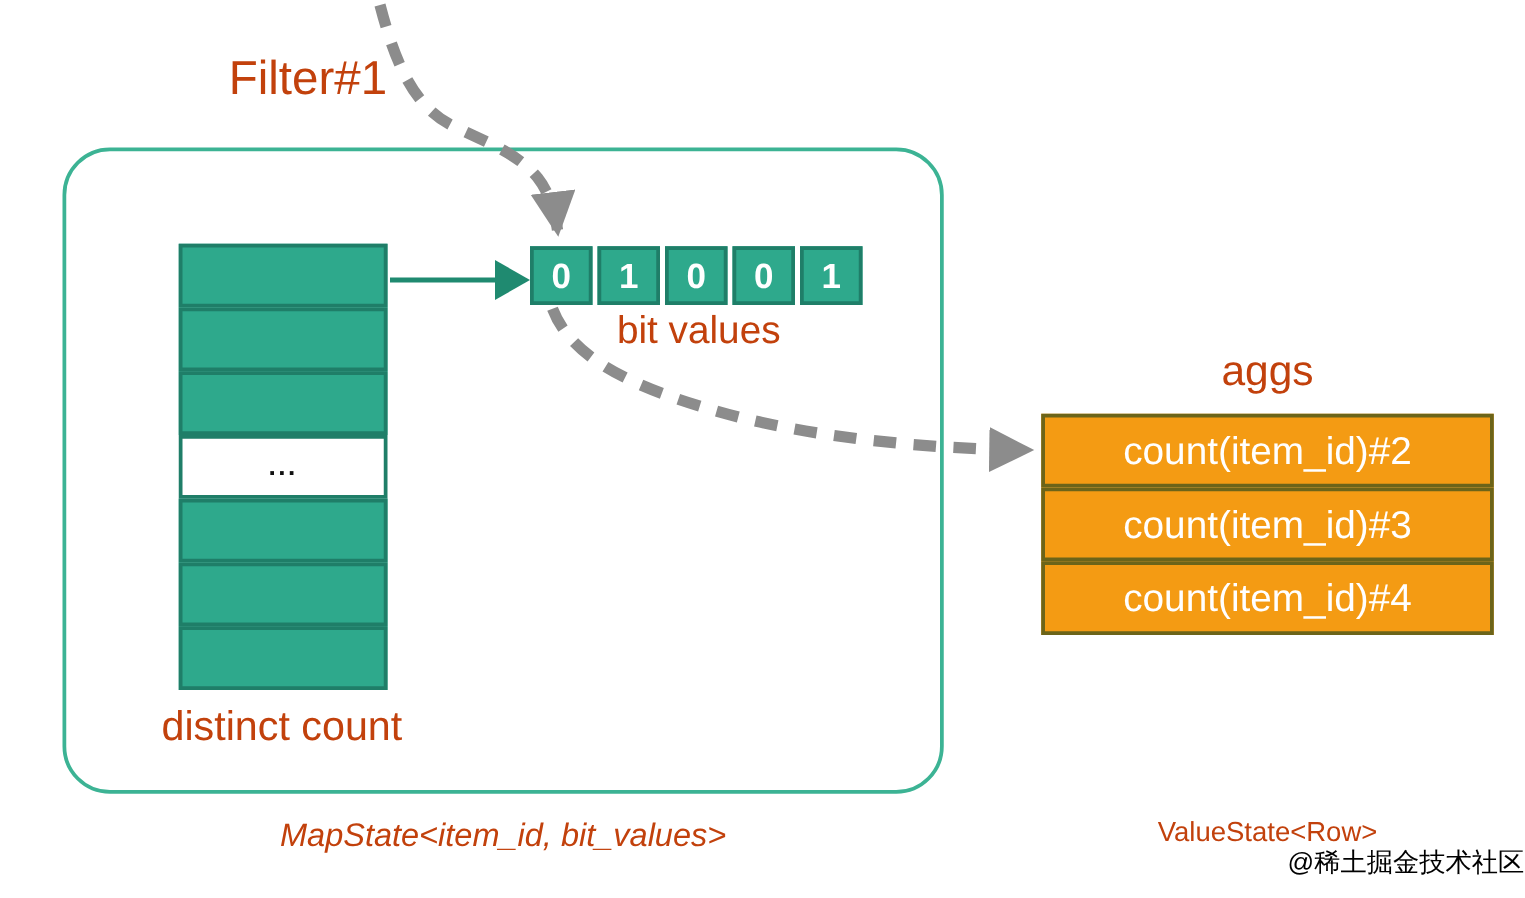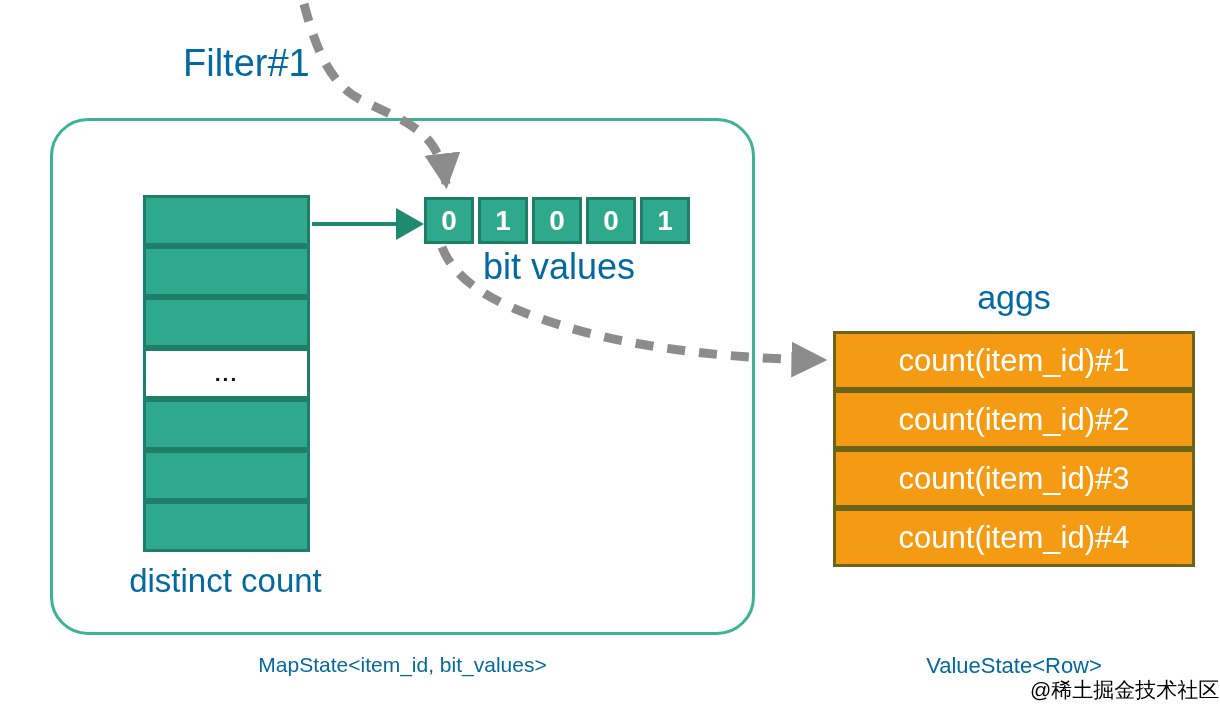--- a/index.html
+++ b/index.html
@@ -1,20 +1,20 @@
 <!DOCTYPE html>
 <html><head>
 <meta charset="utf-8">
 <style>
   html,body { margin:0; padding:0; }
   body {
     width:1220px; height:718px; position:relative; overflow:hidden;
     background:#ffffff; font-family:"Liberation Sans", sans-serif; color:#111;
   }
-  .lbl { position:absolute; color:#0369a1; }
+  .lbl { position:absolute; color:#c2410c; }
 
   .filter-label { left:183px; top:42px; font-size:38px; }
 
   .outline-box {
     position:absolute; left:50px; top:118px; width:705px; height:517px;
     box-sizing:border-box; border:3.5px solid #3CB394; border-radius:38px;
     background:transparent;
   }
 
   .keys-stack { position:absolute; left:143px; top:195px; width:167px; }
@@ -28,33 +28,33 @@
   }
 
   .bit-row { position:absolute; left:424px; top:197px; display:flex; gap:4px; }
   .bit-cell {
     width:50px; height:47px; box-sizing:border-box;
     background:#2EA98C; border:3px solid #1F7E68;
     color:#ffffff; font-size:28px; font-weight:600;
     display:flex; align-items:center; justify-content:center;
   }
 
-  .bit-values-label { left:424px; top:246px; width:270px; text-align:center; font-size:36px; }
+  .bit-values-label { left:424px; top:246px; width:270px; text-align:center; font-size:31px; }
   .distinct-keys-label { left:118px; top:562px; width:215px; text-align:center; font-size:33px; }
 
   .aggs-label { left:833px; top:278px; width:362px; text-align:center; font-size:34px; }
   .aggs-stack { position:absolute; left:833px; top:331px; width:362px; }
   .agg-row {
     height:59px; box-sizing:border-box;
     background:#F49B13; border:3px solid #6C6419;
     color:#ffffff; font-size:31px;
     display:flex; align-items:center; justify-content:center;
   }
 
-  .caption-map  { left:50px;  top:653px; width:705px; text-align:center; font-size:21px; }
+  .caption-map  { left:50px;  top:653px; width:705px; text-align:center; font-size:26px;font-style:italic; }
   .caption-value{ left:833px; top:653px; width:362px; text-align:center; font-size:22px; }
 
   .watermark { left:1030px; top:676px; font-size:21px; color:#000000; }
 
   .arrows-overlay {
     position:absolute; left:0; top:0; width:1220px; height:718px;
     pointer-events:none;
   }
 </style>
 </head>
@@ -80,21 +80,20 @@
   <div class="bit-cell">0</div>
   <div class="bit-cell">0</div>
   <div class="bit-cell">1</div>
 </div>
 
 <div class="lbl bit-values-label">bit values</div>
 <div class="lbl distinct-keys-label">distinct count</div>
 
 <div class="lbl aggs-label">aggs</div>
 <div class="aggs-stack">
-  <div class="agg-row">count(item_id)#1</div>
   <div class="agg-row">count(item_id)#2</div>
   <div class="agg-row">count(item_id)#3</div>
   <div class="agg-row">count(item_id)#4</div>
 </div>
 
 <div class="lbl caption-map">MapState&lt;item_id, bit_values&gt;</div>
 <div class="lbl caption-value">ValueState&lt;Row&gt;</div>
 
 <div class="lbl watermark">@稀土掘金技术社区</div>
 

